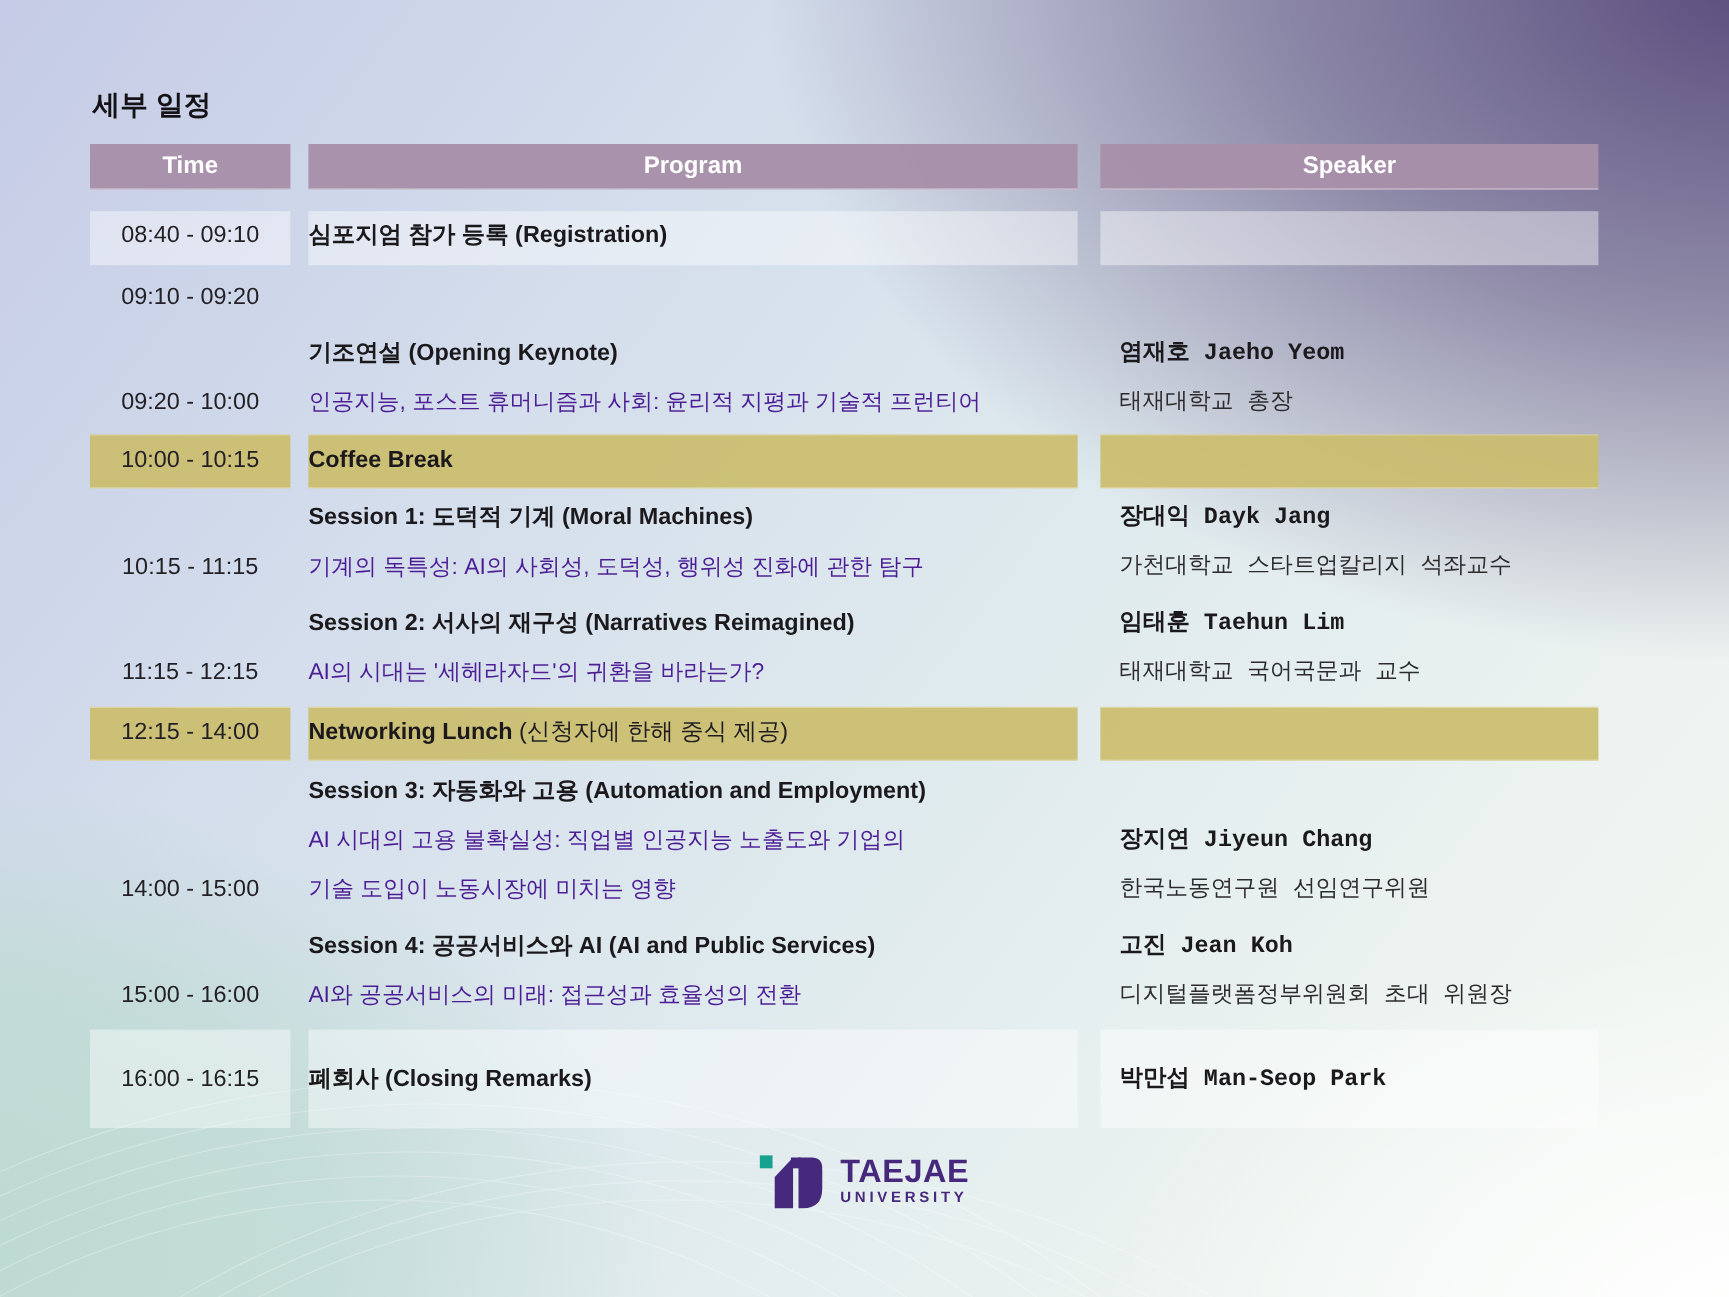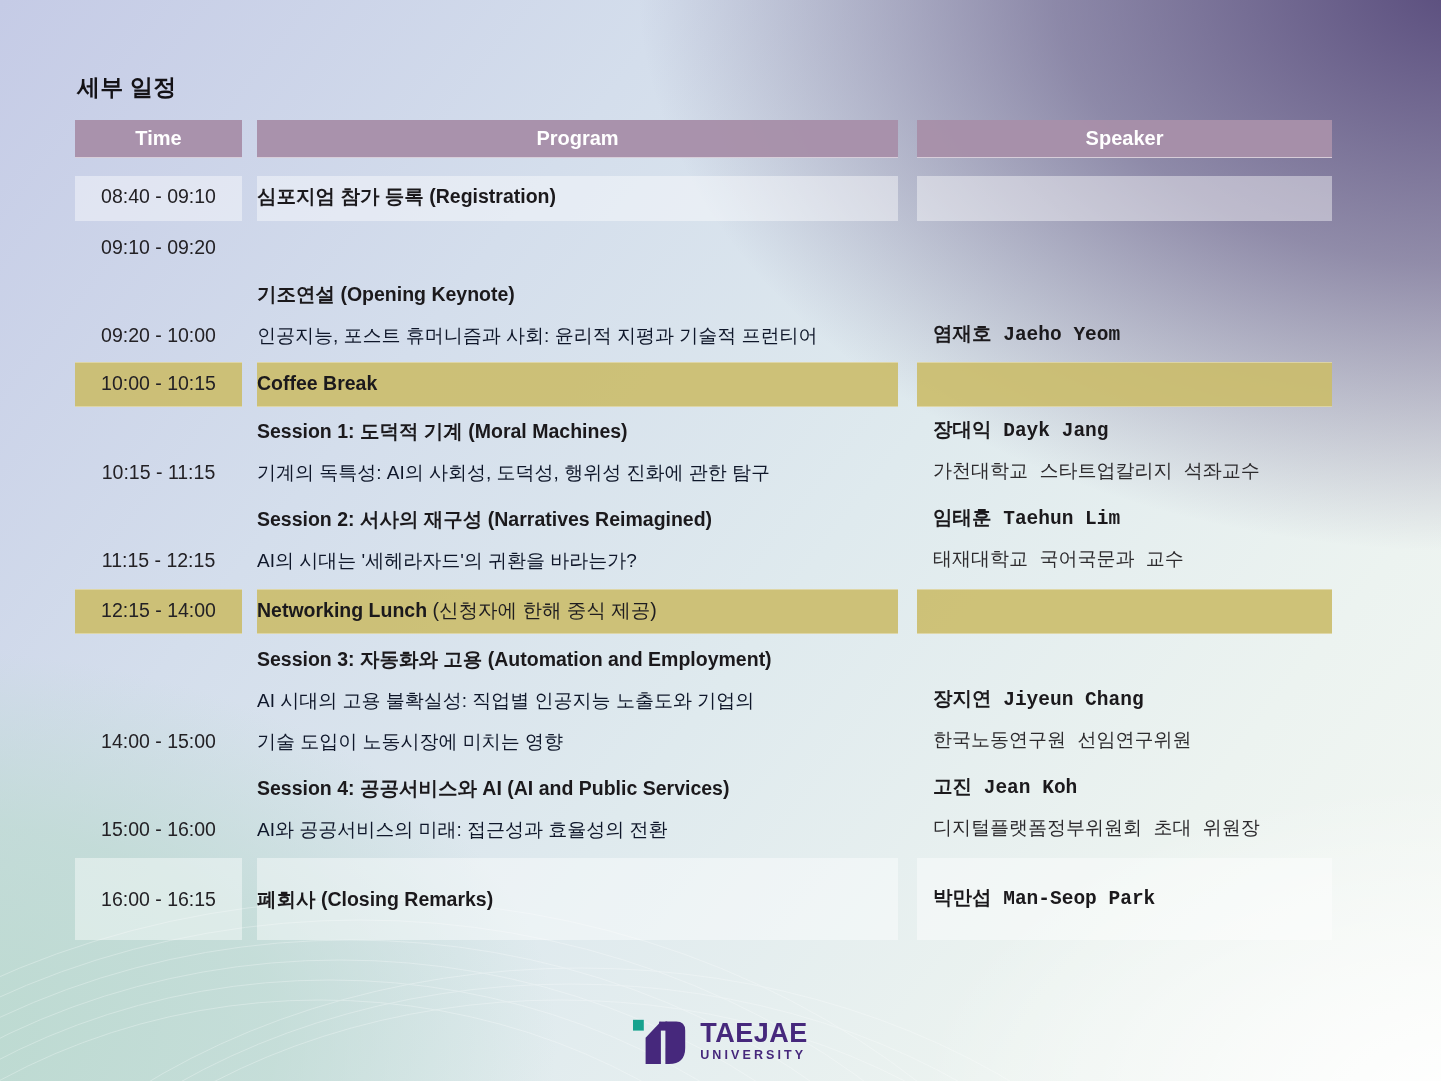--- a/index.html
+++ b/index.html
@@ -46,21 +46,21 @@
   .srow .time-cell{
     align-items:center; text-align:center;
     font-size:19.5px; color:#232125; line-height:41px;
   }
   .srow .program-cell{ }
   .srow .speaker-cell{ padding-left:16px;font-family:Liberation Mono, monospace; }
 
   .ptitle{ font-size:19.5px; line-height:41px; white-space:nowrap; }
   .bold{ font-weight:bold; color:#1b191c; }
   .reg-weight{ font-weight:normal; color:#1f1d20; }
-  .subtitle{ font-size:19px; line-height:41px; color:#0f172a; white-space:nowrap; }
+  .subtitle{ font-size:19px; line-height:41px; color:#4c1d95; white-space:nowrap; }
   .sname{ font-size:19.5px; font-weight:bold; line-height:41px; color:#1b191c; white-space:nowrap; }
   .saff{ font-size:19px; line-height:41px; color:#2d2b2e; white-space:nowrap; }
 
   
   .style-light .cell{ background:rgba(255,255,255,0.42); }
   .style-gold  .cell{ background:rgba(203,188,106,0.90);
                       border-top:1px solid rgba(255,255,255,0.35);
                       border-bottom:1px solid rgba(255,255,255,0.35); }
   .style-light, .style-gold{ min-height:45px; }
   .style-light .cell, .style-gold .cell{ justify-content:flex-start; }
@@ -73,21 +73,21 @@
   #schedule-rows .srow:nth-child(3){ margin-bottom:6px; }
   #schedule-rows .srow:nth-child(4){ margin-bottom:4px; }
   #schedule-rows .srow:nth-child(5){ margin-bottom:6px; }
   #schedule-rows .srow:nth-child(6){ margin-bottom:8px; }
   #schedule-rows .srow:nth-child(7){ margin-bottom:5px; }
   #schedule-rows .srow:nth-child(8){ margin-bottom:6px; }
   #schedule-rows .srow:nth-child(9){ margin-bottom:8px; }
 
   
   .logo{
-    position:absolute; left:0; right:0; top:1015px;
+    position:absolute; left:0; right:0; top:958px;
     display:flex; align-items:center; justify-content:center; gap:13px;
   }
   .logo-text .logo-name{
     font-size:27px; font-weight:800; color:#46287c; letter-spacing:0.5px; line-height:28px;
   }
   .logo-text .logo-subname{
     font-size:12.5px; font-weight:bold; color:#46287c; letter-spacing:3.1px; line-height:16px;
   }
 </style>
 </head>
@@ -143,20 +143,21 @@
       <span>09:20 - 10:00</span>
     </div>
     <div class="cell program-cell">
       <div class="ptitle"><span class="bold">기조연설 (Opening Keynote)</span></div>
       <div>
             <div class="subtitle">인공지능, 포스트 휴머니즘과 사회: 윤리적 지평과 기술적 프런티어</div>
           </div>
     </div>
     <div class="cell speaker-cell">
       <div class="sname">염재호 Jaeho Yeom</div>
+      <div class="saff">태재대학교 총장</div>
     </div>
   </div>
       <div class="grid-row srow style-gold">
     <div class="cell time-cell">
       <span>10:00 - 10:15</span>
     </div>
     <div class="cell program-cell">
       <div class="ptitle"><span class="bold">Coffee Break</span></div>
 
     </div>

